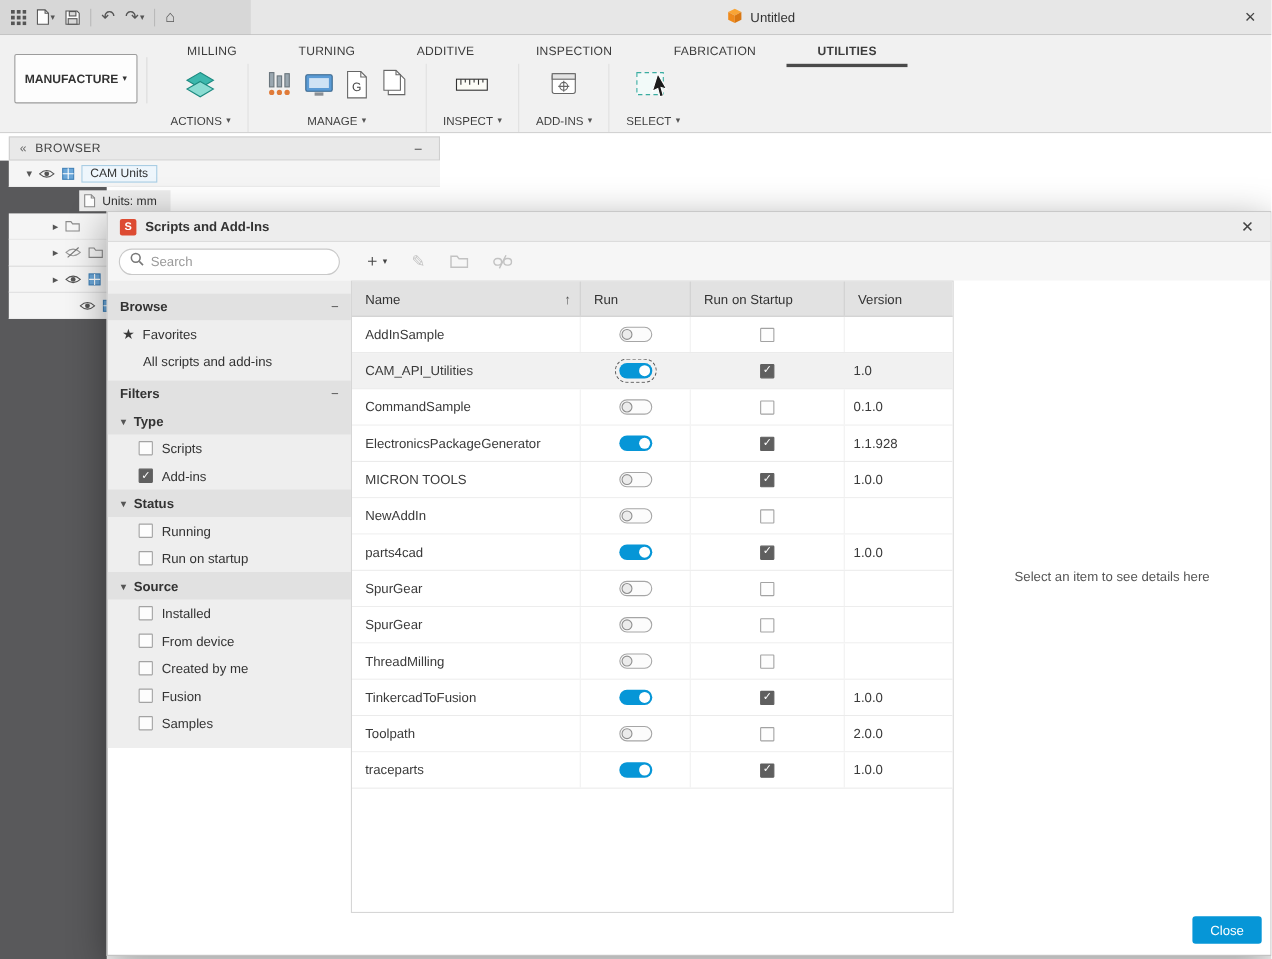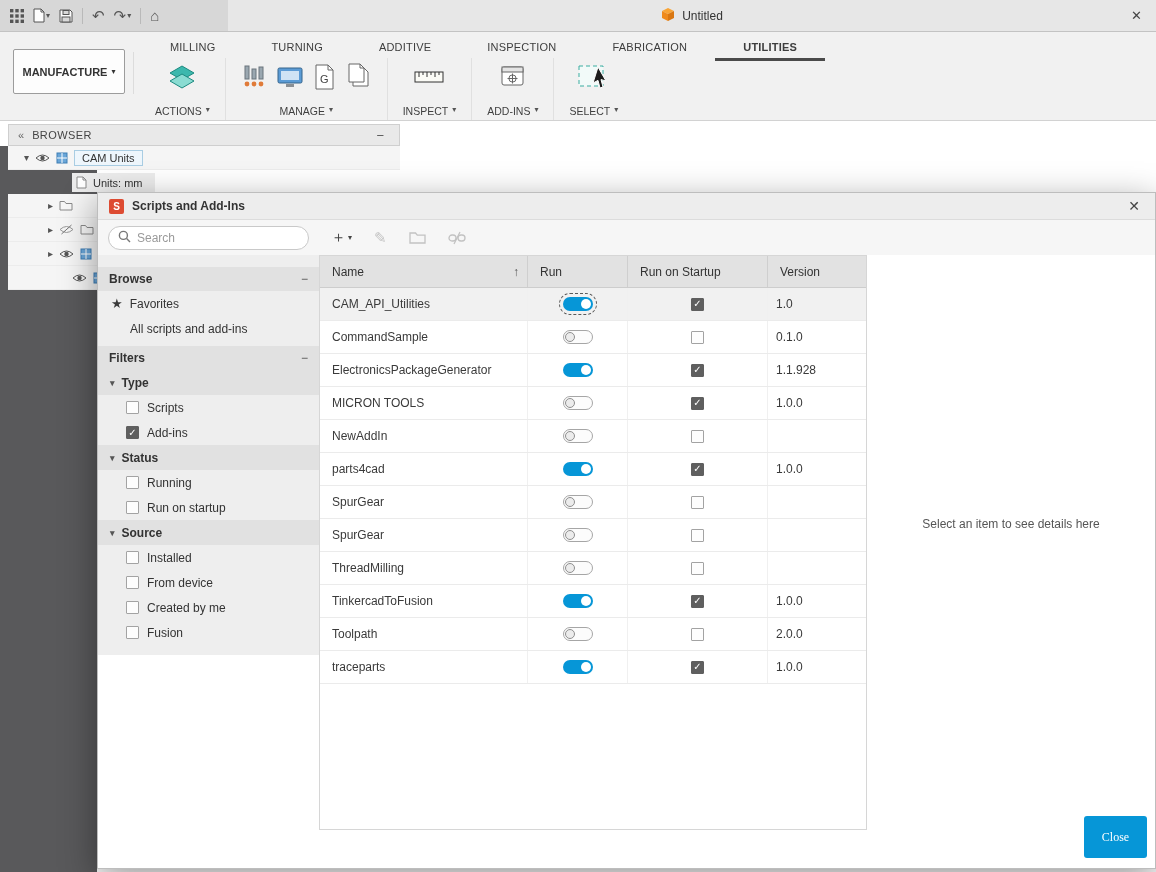--- a/index.html
+++ b/index.html
@@ -101,21 +101,21 @@
   .toggle.off { background:#fcfcfc; border:1px solid #a6a6a6; }
   .toggle.off .knob { position:absolute; left:1px; top:1px; width:10px; height:10px; border-radius:50%; background:#ececec; border:1px solid #8f8f8f; }
   .toggle.on { background:#0696d7; }
   .toggle.on .knob { position:absolute; right:2px; top:2px; width:10px; height:10px; border-radius:50%; background:#fff; }
   .toggle.focus { outline:1px dashed #5a5a5a; outline-offset:3px; }
 
   
   .details { flex:1; align-self:stretch; height:613px; display:flex; align-items:center; justify-content:center; }
   .details-text { font-size:12px; color:#555; transform:translateY(-38px); }
 
-  .close-btn { position:absolute; right:8px; bottom:10px; width:63px; height:42px; background:#0696d7; border:none; border-radius:3px; color:#fff; font-size:12px; font-family:Liberation Serif, serif; }
+  .close-btn { position:absolute; right:8px; bottom:10px; width:63px; height:25px; background:#0696d7; border:none; border-radius:3px; color:#fff; font-size:12px; font-family:Liberation Sans, sans-serif; }
 </style>
 </head>
 <body>
 
 <div class="screen">
 
   <div class="titlebar">
     <div class="qat">
       <span class="icn">
         <svg width="14" height="14" viewBox="0 0 14 14">
@@ -488,20 +488,24 @@
                 <span>From device</span>
               </div>
               <div class="side-check">
                 <span class="cb"></span>
                 <span>Created by me</span>
               </div>
               <div class="side-check">
                 <span class="cb"></span>
                 <span>Fusion</span>
               </div>
+              <div class="side-check">
+                <span class="cb"></span>
+                <span>Samples</span>
+              </div>
             </div>
         </div>
       </div>
 
       <div class="table-wrap">
         <div class="thead">
           <div class="th">
             <span>Name</span>
             <span class="sort">↑</span>
           </div>
@@ -509,20 +513,32 @@
               <span>Run</span>
             </div>
           <div class="th">
               <span>Run on Startup</span>
             </div>
           <div class="th">
               <span>Version</span>
             </div>
         </div>
         <div class="tbody">
+            <div class="trow">
+              <div class="tc name">AddInSample</div>
+              <div class="tc run">
+                <span class="toggle off">
+                  <span class="knob"></span>
+                </span>
+              </div>
+              <div class="tc startup">
+                <span class="cb"></span>
+              </div>
+              <div class="tc version"></div>
+            </div>
             <div class="trow selected">
               <div class="tc name">CAM_API_Utilities</div>
               <div class="tc run">
                 <span class="toggle on focus">
                   <span class="knob"></span>
                 </span>
               </div>
               <div class="tc startup">
                 <span class="cb checked">✓</span>
               </div>

